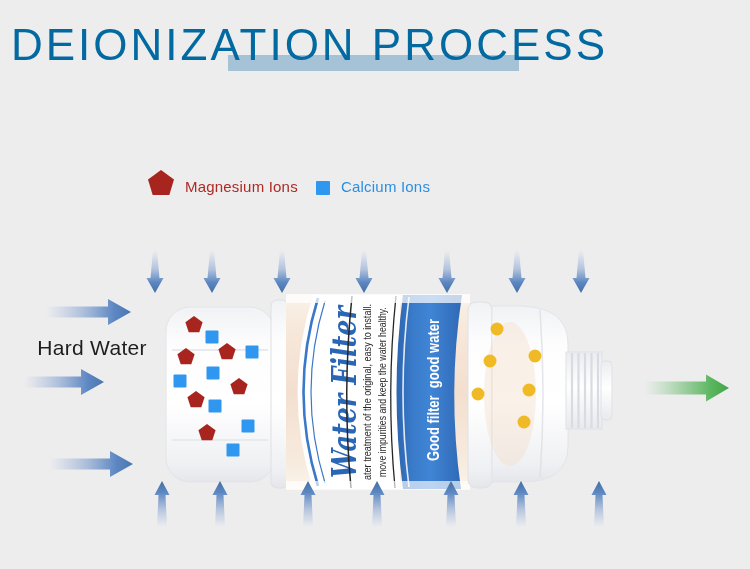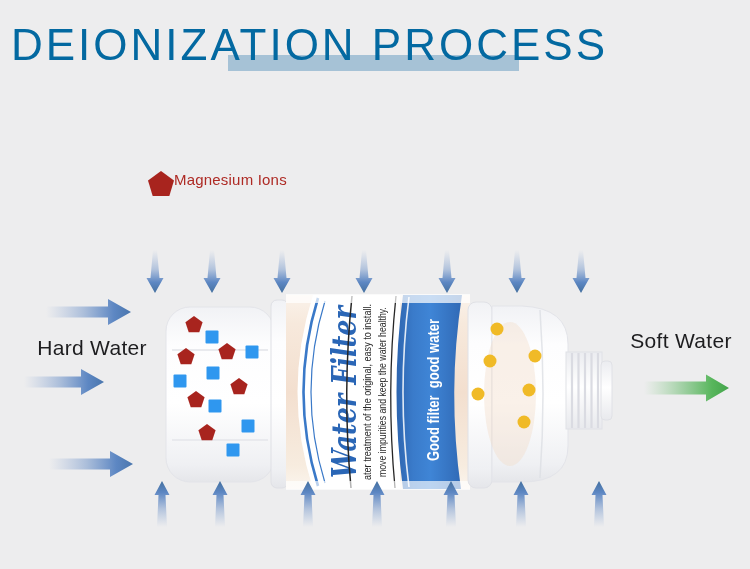--- a/index.html
+++ b/index.html
@@ -5,21 +5,21 @@
   html,body{margin:0;padding:0;}
   body{font-family:"Liberation Sans",sans-serif;background:#ededee;}
   .stage{position:relative;width:750px;height:569px;background:#ededee;overflow:hidden;margin:0 auto;}
 
   
   .title-underline{position:absolute;left:228px;top:55px;width:291px;height:16px;background:#a6c2d6;z-index:1;}
   .page-title{position:absolute;left:0;top:12px;width:100%;margin:11px;text-align:left;
     font-size:44px;font-weight:500;color:#0369a1;letter-spacing:3px;line-height:1.0;z-index:2;}
 
   
-  .legend-item{position:absolute;top:171px;display:flex;align-items:flex-start;height:24px;z-index:3;}
+  .legend-item{position:absolute;top:171px;display:flex;align-items:flex-end;gap:11px;height:24px;z-index:3;}
   .legend-icon{display:inline-block;flex:none;}
   .icon-pentagon{width:26px;height:25px;clip-path:polygon(50% 0,100% 38%,82% 100%,18% 100%,0 38%);}
   .icon-square{width:14px;height:14px;border-radius:1px;}
   .icon-circle{width:15px;height:15px;border-radius:50%;}
   .legend-label{font-size:15px;font-weight:500;letter-spacing:.2px;}
 
   
   .flow-label{position:absolute;font-size:21px;font-weight:500;color:#1d1d1f;letter-spacing:.3px;z-index:3;text-align:center;}
   .hard-water{left:36px;top:336px;width:112px;}
   .soft-water{left:629px;top:329px;width:104px;}
@@ -32,23 +32,26 @@
 
 <div class="stage">
 
   <div class="title-underline"></div>
   <h1 class="page-title">DEIONIZATION PROCESS</h1>
 
   <div class="legend-item" style="left:148px">
     <span class="legend-icon icon-pentagon" style="background: rgb(168, 36, 30);"></span>
     <span class="legend-label" style="color: rgb(174, 42, 36);">Magnesium Ions</span>
   </div>
+  <div class="legend-item" style="left:316px">
+    <span class="legend-icon icon-square" style="background: rgb(47, 151, 239);"></span>
+    <span class="legend-label" style="color: rgb(42, 143, 226);">Calcium Ions</span>
+  </div>
 
   <div class="flow-label hard-water">Hard Water</div>
-  <div class="flow-label soft-water">Soft Water</div>
 
   <svg class="scene" width="750" height="569" viewBox="0 0 750 569">
     <defs>
       <linearGradient id="gradCap" x1="0" y1="0" x2="0" y2="1">
         <stop offset="0" stop-color="#f1f2f5"></stop>
           <stop offset="0.22" stop-color="#fdfdfe"></stop>
         <stop offset="0.55" stop-color="#ffffff"></stop>
           <stop offset="0.9" stop-color="#eff0f3"></stop>
         <stop offset="1" stop-color="#e5e6ea"></stop>
       </linearGradient>

